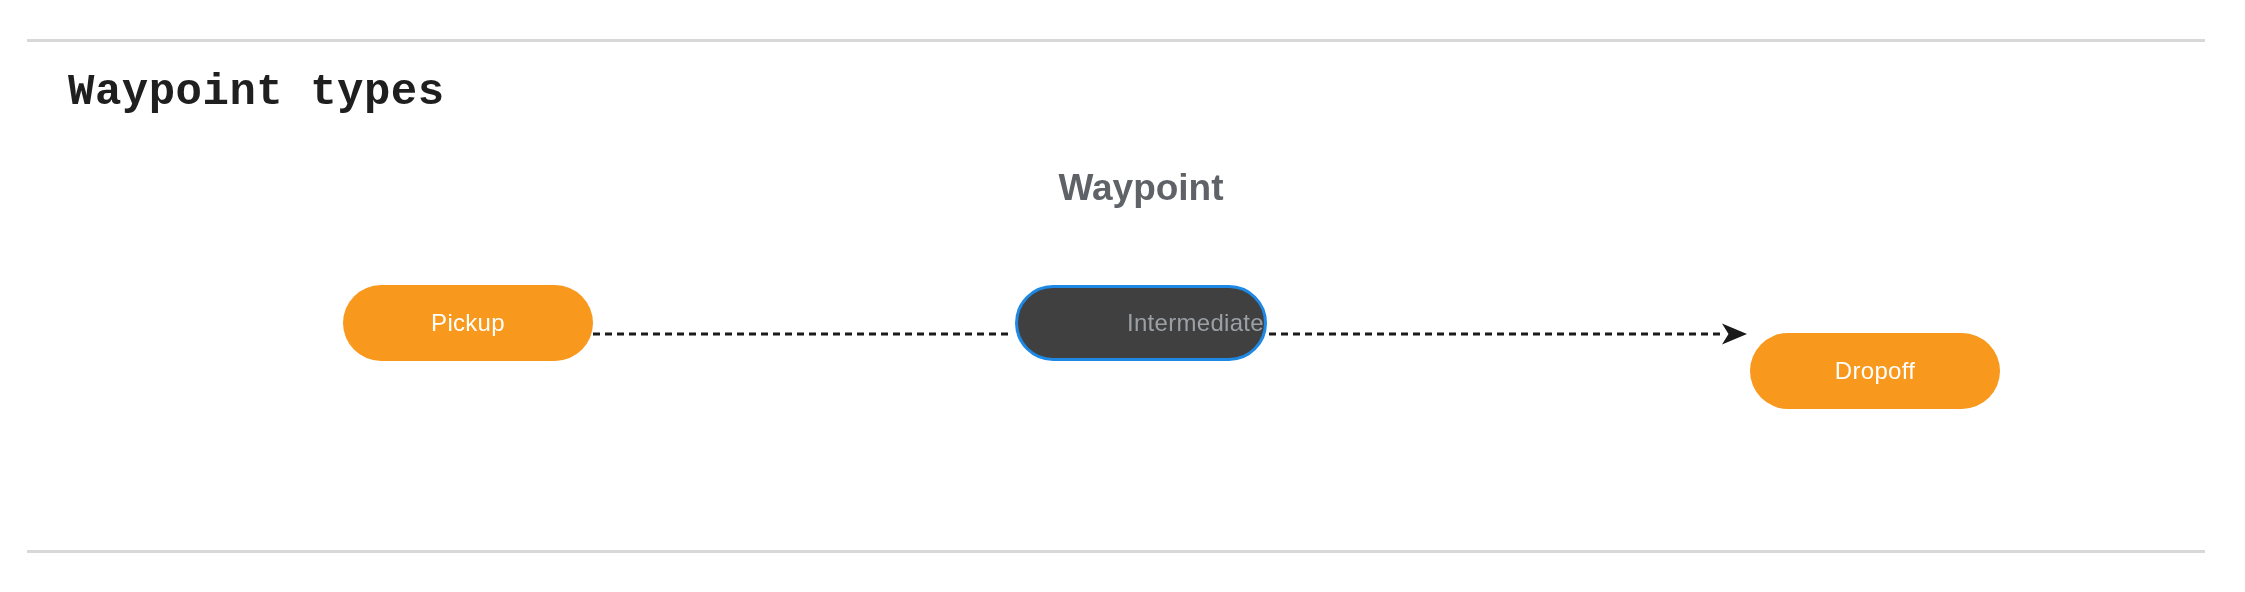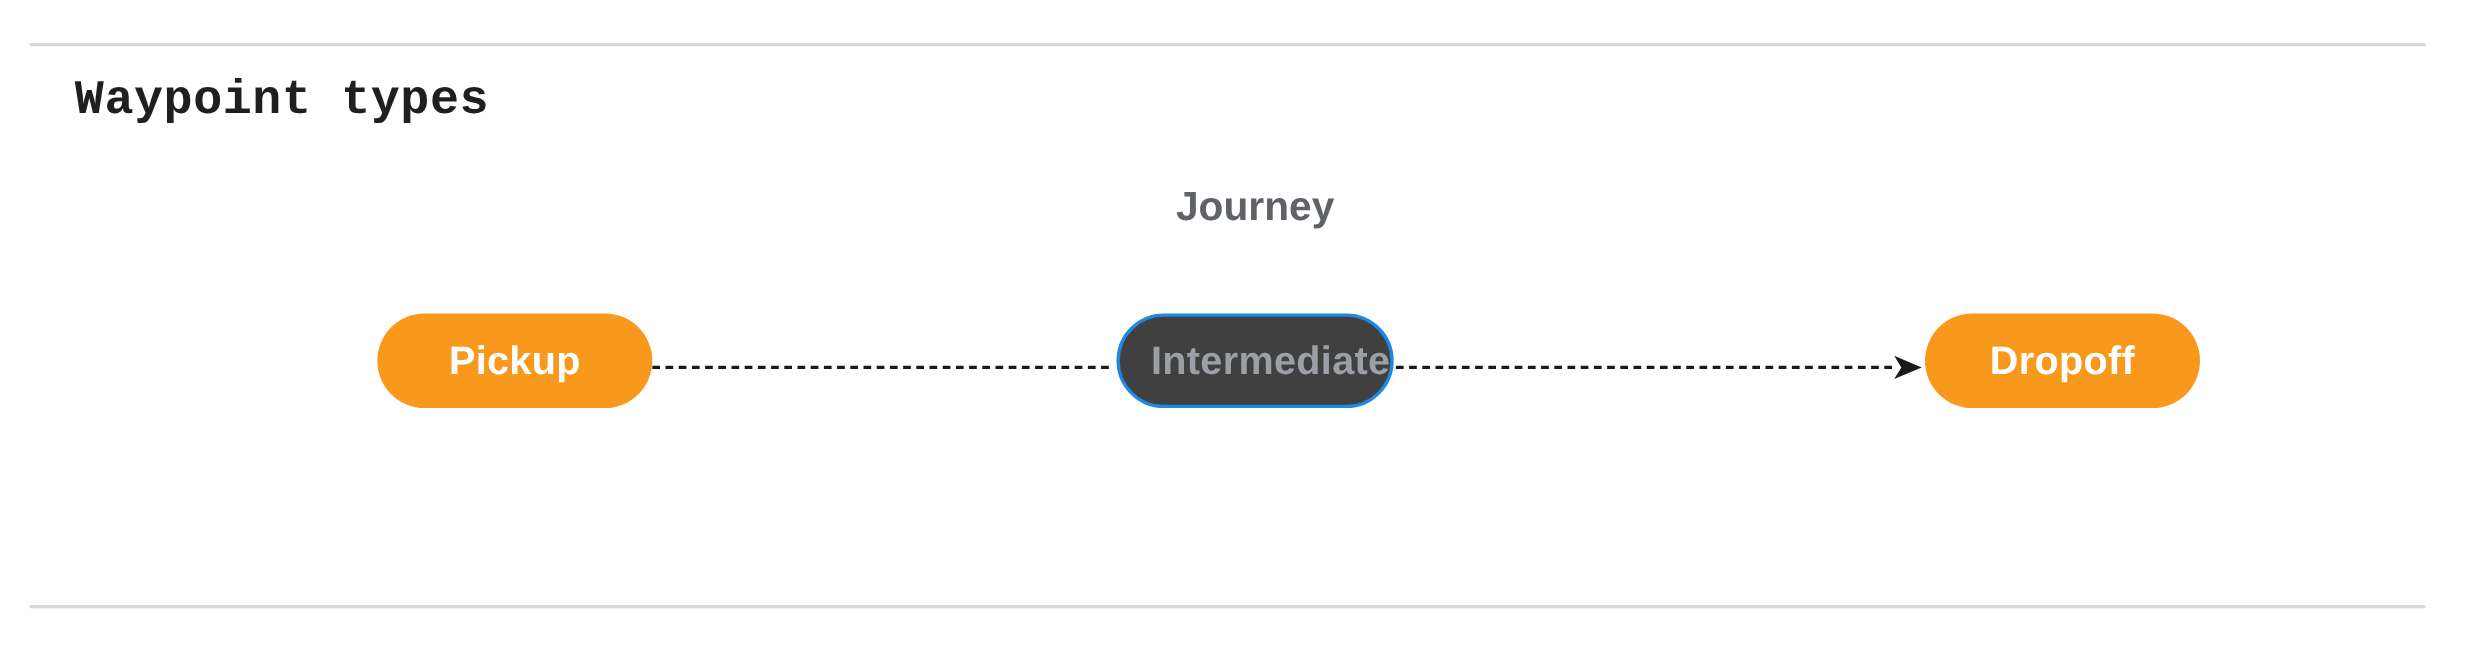--- a/index.html
+++ b/index.html
@@ -61,54 +61,54 @@
     stroke-dasharray: 7 5;
     fill: none;
   }
   .arrowhead {
     fill: var(--edge-line, #1a1a1a);
     stroke: none;
   }
   .node {
     position: absolute;
     top: 285px;
-    height: 86px;
+    height: 76px;
     border-radius: 49px;
     display: flex;
     align-items: center;
     justify-content: center;
     box-sizing: border-box;
-    font-size: 36px;
-    font-weight: 700;
+    font-size: 24px;
+    font-weight: 400;
     letter-spacing: 0.3px;
   }
   .node.filled {
     background: var(--node-orange, #f8981d);
     color: var(--node-filled-text, #ffffff);
   }
   .node.outlined {
     background: #404040;
     border: 3px solid var(--node-outline-blue, #1e88e5);
     color: var(--node-outlined-text, #9aa0a6);
     justify-content: flex-end;
   }
   .node-pickup { left: 343px; width: 250px; }
   .node-intermediate { left: 1015px; width: 252px; }
-  .node-dropoff { left: 1750px; width: 250px; }
+  .node-dropoff { left: 1750px; width: 250px; margin-top: 48px; }
 </style>
 </head>
 <body>
 
 <div class="canvas">
 
   <div class="divider top"></div>
 
   <h2 class="heading">Waypoint types</h2>
 
-  <div class="journey-label">Journey</div>
+  <div class="journey-label">Waypoint</div>
 
   <svg class="edges" viewBox="0 0 2245 592" aria-hidden="true">
     <path class="edge" d="M593,334 L1013,334"></path>
     <path class="edge" d="M1269,334 L1723,334"></path>
     <path class="arrowhead" d="M1747,334 L1722,323.5 L1728.5,334 L1722,344.5 Z"></path>
   </svg>
 
   <div class="node filled node-pickup">
     <span>Pickup</span>
   </div>

